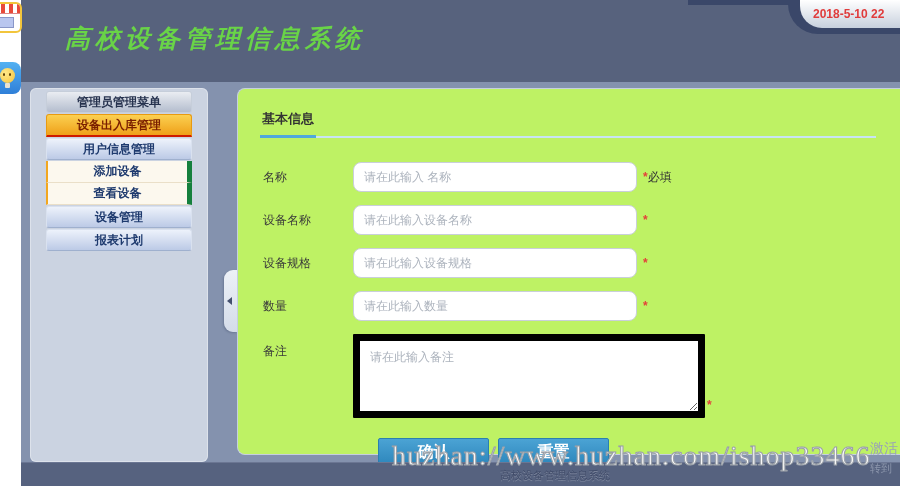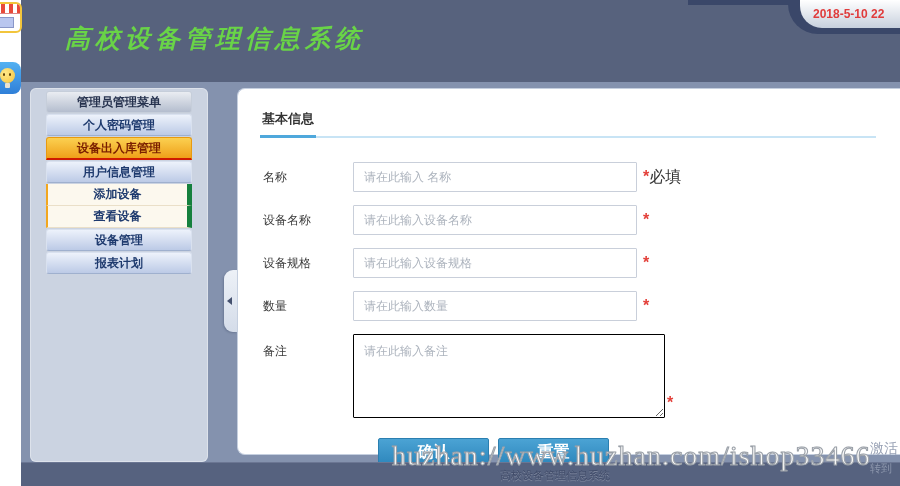--- a/index.html
+++ b/index.html
@@ -78,45 +78,45 @@
   }
   .collapse-tab .tri{
     position:absolute;left:3px;top:27px;width:0;height:0;
     border-top:4px solid transparent;border-bottom:4px solid transparent;
     border-right:5px solid #44506E;
   }
 
   
   .main-panel{
     position:absolute;left:216px;top:88px;right:0;height:367px;
-    background:#ffffff;border-radius:8px 0 0 8px;
+    background:#bef264;border-radius:8px 0 0 8px;
     border:1px solid #C5CFDF;border-right:none;box-sizing:border-box;
   }
   .tabbar{margin:20px 24px 0 22px;border-bottom:2px solid #C8E4F5;}
   .tab{
     display:inline-block;font-size:13px;font-weight:bold;color:#333;
     padding:0 2px 7px 2px;margin-bottom:-2px;border-bottom:3px solid #4FA8DC;cursor:pointer;
   }
   .form{margin:24px 0 0 25px;}
   .frow{display:flex;align-items:center;margin-bottom:13px;}
   .frow.ta{align-items:flex-start;}
   .flabel{width:90px;font-size:12px;color:#3a3a3a;flex:none;}
   .frow.ta .flabel{margin-top:9px;}
   .fin{
-    width:284px;height:30px;box-sizing:border-box;border:1px solid #C9CFDA;border-radius:1px;
+    width:284px;height:30px;box-sizing:border-box;border:1px solid #C9CFDA;border-radius:8px;
     padding:0 10px;font-size:12px;color:#333;outline:none;background:#fff;
     font-family:"Liberation Sans",sans-serif;
   }
   .fta{
-    width:312px;height:84px;box-sizing:border-box;border:1px solid #000000;border-radius:1px;
+    width:352px;height:84px;box-sizing:border-box;border:7px solid #000000;border-radius:1px;
     padding:8px 10px;font-size:12px;color:#333;outline:none;resize:both;
     font-family:Liberation Mono, monospace;
   }
   .fin::placeholder,.fta::placeholder{color:#ACB3BD;}
-  .req{margin-left:6px;font-size:16px;white-space:nowrap;}
+  .req{margin-left:6px;font-size:12px;white-space:nowrap;}
   .req .star{color:#E3403A;font-weight:bold;}
   .req .note{color:#333;}
   .req.bottom{align-self:flex-end;margin-bottom:6px;margin-left:2px;}
   .btnrow{margin:20px 0 0 115px;display:flex;}
   .btn{
     width:111px;height:26px;margin-right:9px;border:1px solid #2B7FB0;border-radius:2px;
     background:linear-gradient(#4BA3D4,#2F88BD);color:#fff;font-size:16px;font-weight:bold;
     font-family:"Liberation Sans",sans-serif;cursor:pointer;line-height:24px;text-align:center;
   }
 
@@ -155,21 +155,20 @@
     <div class="app-title">高校设备管理信息系统</div>
     <div class="corner-navy-strip"></div>
     <div class="corner-navy"></div>
     <div class="corner-light">
       <span class="corner-date">2018-5-10 22</span>
     </div>
   </div>
 
   <div class="sidebar">
     <div class="mi hdr">管理员管理菜单</div>
-    <div class="mi blue">个人密码管理</div>
     <div class="mi active">设备出入库管理</div>
     <div class="mi blue">用户信息管理</div>
     <div class="mi sub">添加设备</div>
     <div class="mi sub">查看设备</div>
     <div class="mi blue">设备管理</div>
     <div class="mi blue">报表计划</div>
   </div>
 
   <div class="collapse-tab">
     <div class="tri"></div>

